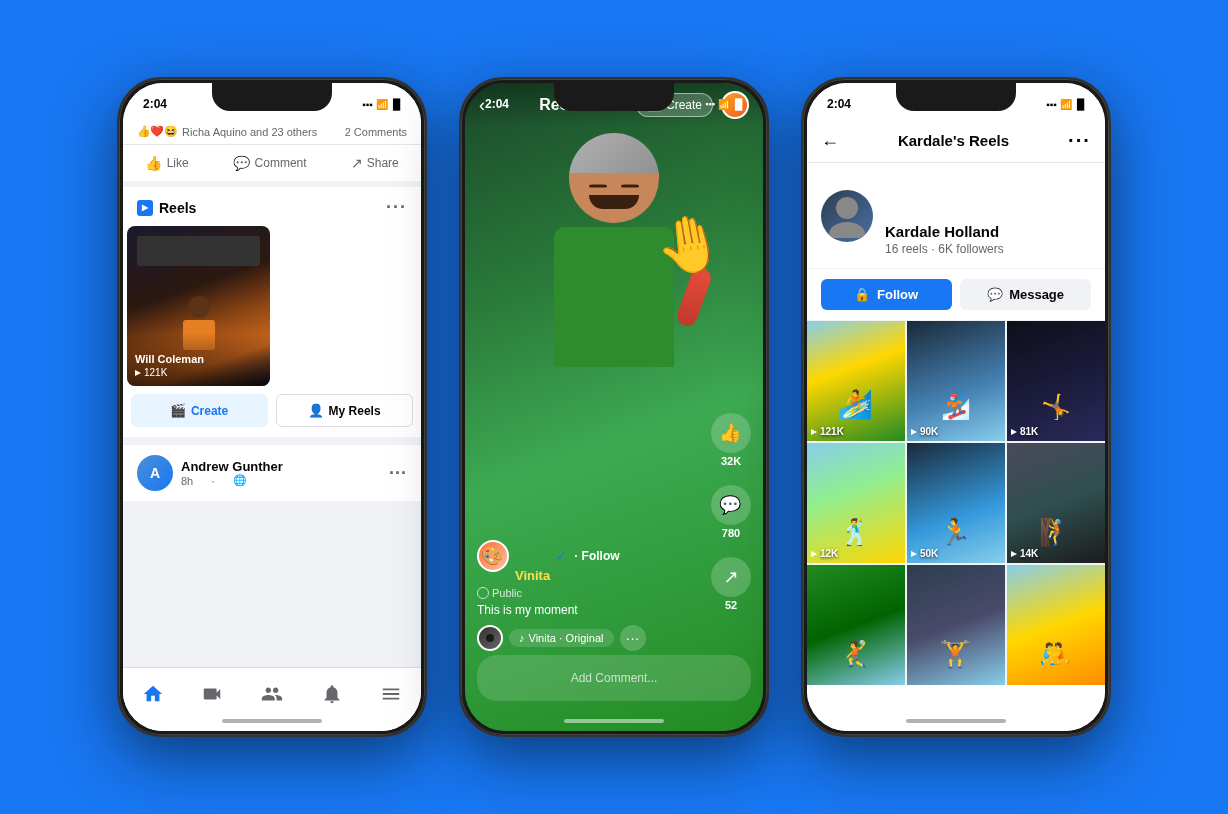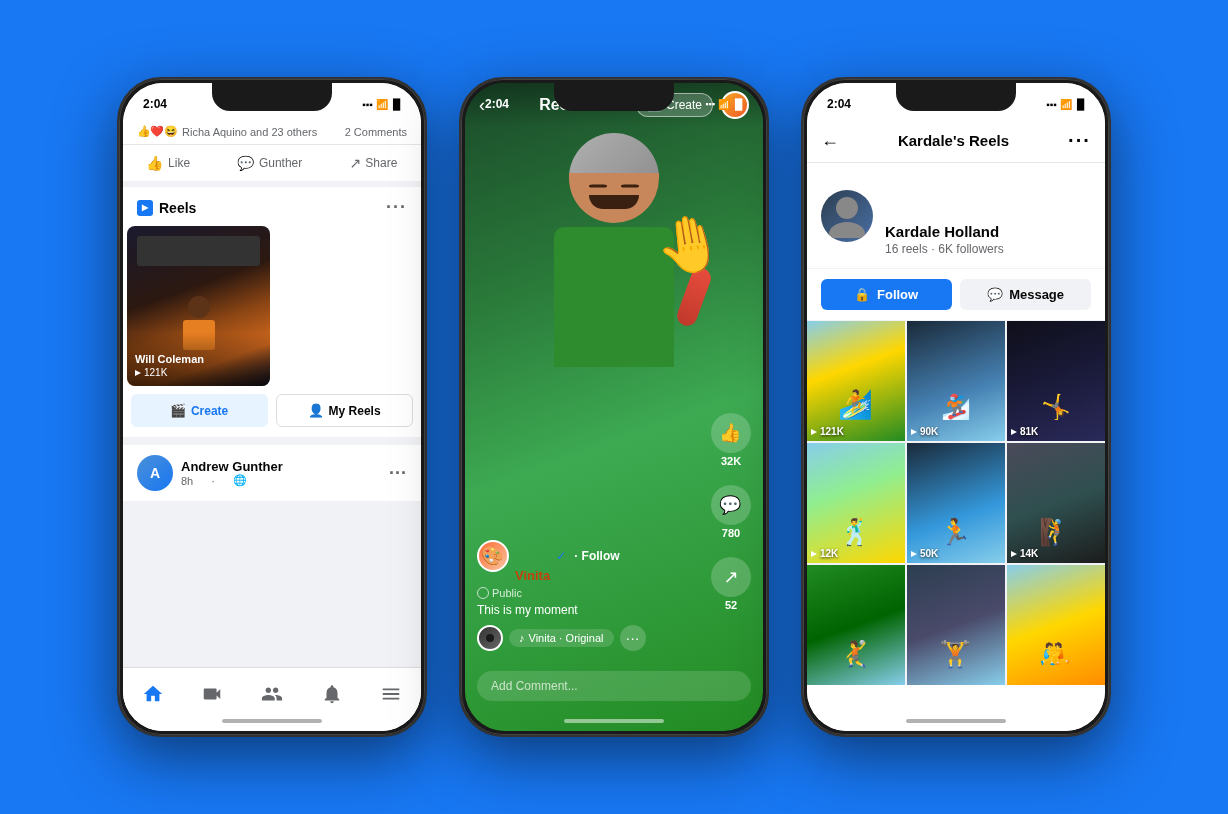--- a/index.html
+++ b/index.html
@@ -364,21 +364,21 @@
       height: 32px;
       border-radius: 50%;
       background: linear-gradient(135deg, #ff6b35, #f7c59f);
       border: 2px solid #fff;
       overflow: hidden;
       display: flex;
       align-items: center;
       justify-content: center;
     }
     .reels-username {
-      color: #c2410c;
+      color: #fde047;
       font-size: 13px;
       font-weight: 700;
       margin-top: 40px;
     }
     .reels-verified {
       color: #1877f2;
       font-size: 12px;
     }
     .reels-follow-link {
       color: #fff;
@@ -443,24 +443,25 @@
     }
 
     
     .reels-comment-bar {
       position: absolute;
       bottom: 30px;
       left: 12px;
       right: 12px;
       background: rgba(255,255,255,0.15);
       border-radius: 20px;
-      padding: 8px 14px;
+      padding: 16px 14px;
       color: rgba(255,255,255,0.7);
       font-size: 12px;
       z-index: 10;
+      text-align: center;
     }
 
     
     .phone-bottom-bar {
       position: absolute;
       bottom: 8px;
       left: 50%;
       transform: translateX(-50%);
       width: 100px;
       height: 4px;
@@ -666,21 +667,21 @@
         <div class="reactions-right">2 Comments</div>
       </div>
 
       <div class="action-buttons">
         <div class="action-btn">
           <span class="action-icon">👍</span>
           <span>Like</span>
         </div>
         <div class="action-btn">
           <span class="action-icon">💬</span>
-          <span>Gunther</span>
+          <span>Comment</span>
         </div>
         <div class="action-btn">
           <span class="action-icon">↗</span>
           <span>Share</span>
         </div>
       </div>
 
       <div class="reels-section">
         <div class="reels-header">
           <div class="reels-title">

